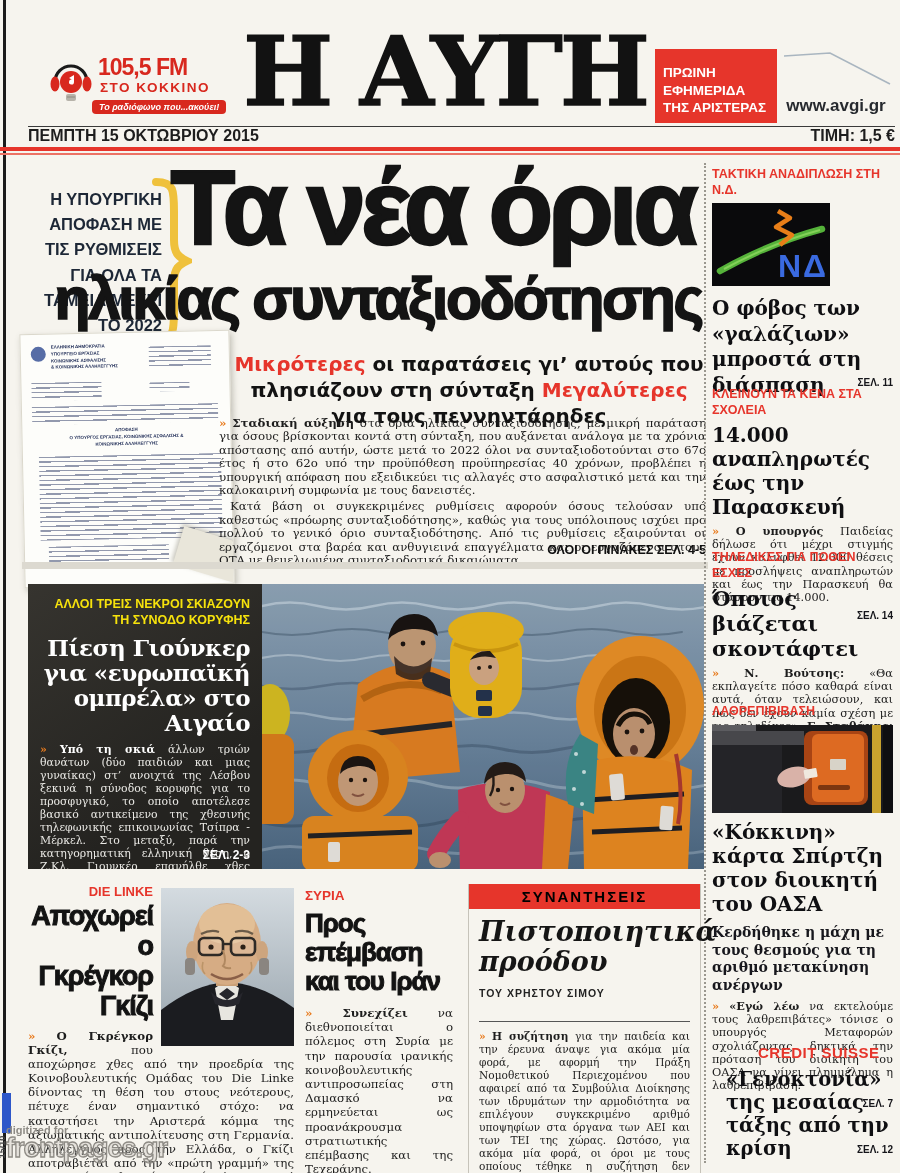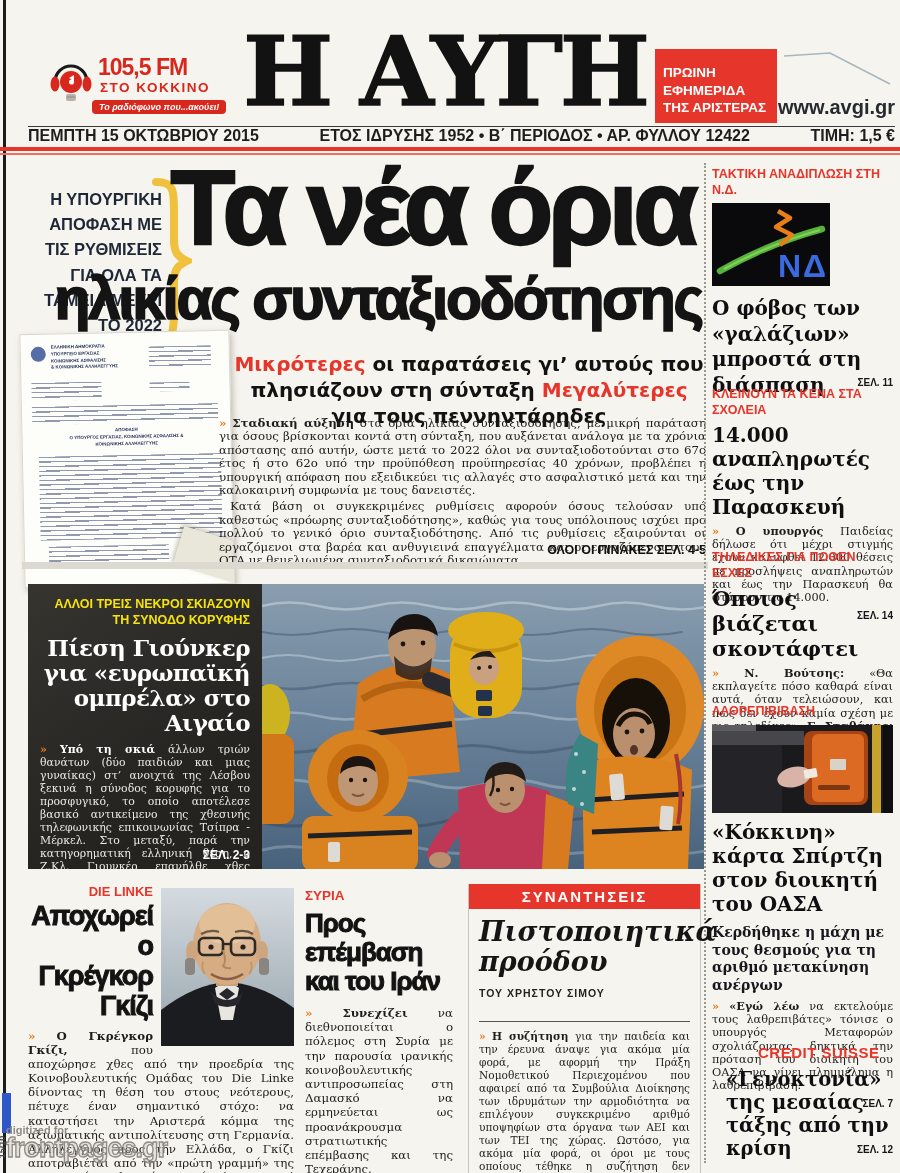--- a/index.html
+++ b/index.html
@@ -22,21 +22,21 @@
   #radio-freq{position:absolute;left:52px;top:4px;font-size:23px;font-weight:bold;color:#d8281e;letter-spacing:-1px;}
   #radio-name{position:absolute;left:54px;top:30px;font-size:13.5px;font-weight:bold;color:#d8281e;letter-spacing:1.5px;}
   #radio-tag{position:absolute;left:46px;top:50px;background:#d8281e;color:#fff;font-style:italic;
              font-size:9px;font-weight:bold;padding:2px 7px;border-radius:4px;white-space:nowrap;}
   #paper-title{left:235px;top:24px;width:420px;text-align:center;font-family:"DejaVu Serif",serif;
                font-weight:bold;font-size:95px;line-height:1;letter-spacing:-3px;color:#121212;
                -webkit-text-stroke:1.5px #121212;}
   #mast-box{left:655px;top:49px;width:122px;height:74px;background:#e6352b;color:#fff;
             display:flex;flex-direction:column;justify-content:flex-end;padding:6px 8px;box-sizing:border-box;
             font-weight:bold;font-size:13.5px;line-height:1.3;}
-  #site{left:778px;top:96px;width:116px;text-align:center;font-size:20px;font-weight:bold;color:#26292e;}
+  #site{left:778px;top:96px;width:116px;text-align:center;font-size:17px;font-weight:bold;color:#26292e;}
   #scan-line{left:778px;top:42px;}
   #dateline{left:28px;top:126px;width:867px;border-top:1.5px solid #3a3a3a;padding-top:0;
             display:flex;justify-content:space-between;font-size:16px;font-weight:bold;color:#1d1d1d;}
   #redrule{left:0;top:147px;width:900px;height:4px;background:#e6352b;}
   #redrule2{left:0;top:153px;width:900px;height:1.5px;background:#ec7264;}
   
   #lead-kicker{left:24px;top:187px;width:138px;text-align:right;font-size:16.5px;line-height:25.2px;
                font-weight:bold;color:#1d2736;}
   #brace{left:150px;top:178px;}
   #hl1{left:158px;top:154px;width:548px;text-align:center;font-size:106px;line-height:1;font-weight:bold;
@@ -84,21 +84,21 @@
   #linke h3{margin:2px 0 0 0;text-align:right;font-size:27px;line-height:30px;letter-spacing:-1px;
             color:#131313;-webkit-text-stroke:1px #131313;}
   #linke .body{font-family:"DejaVu Serif",serif;font-size:11.8px;line-height:14.1px;margin-top:8px;color:#1d1d1d;}
   #syria{left:305px;top:888px;width:148px;}
   #syria .k{font-size:13.5px;}
   #syria h3{margin:6px 0 0 0;font-size:26px;line-height:29px;letter-spacing:-1px;color:#131313;
             -webkit-text-stroke:1px #131313;}
   #syria .body{font-family:"DejaVu Serif",serif;font-size:11.8px;line-height:14.2px;margin-top:10px;color:#1d1d1d;}
   #column{left:468px;top:884px;width:233px;box-sizing:border-box;border-left:1px solid #c6c3ba;
           border-right:1px solid #c6c3ba;padding:0 10px;}
-  #col-banner{margin:0 -10px;height:25px;background:#e6352b;color:#ffffff;display:flex;align-items:center;
+  #col-banner{margin:0 -10px;height:25px;background:#e6352b;color:#000000;display:flex;align-items:center;
               justify-content:center;font-weight:bold;font-size:15px;letter-spacing:2px;}
   #col-head{margin-top:8px;font-family:"DejaVu Serif",serif;font-style:italic;font-weight:bold;
             font-size:27px;line-height:30px;color:#151515;}
   #col-byline{margin-top:10px;font-size:10.5px;font-weight:bold;letter-spacing:1px;color:#222;
               border-bottom:1px solid #555;padding-bottom:22px;}
   #col-body{margin-top:8px;font-family:"DejaVu Serif",serif;font-size:10.6px;line-height:13px;color:#1d1d1d;}
   
   #wm{left:6px;top:1124px;color:#8e8b85;}
   #wm .l1{font-size:11px;font-weight:bold;}
   #wm .l2{font-size:27px;font-weight:bold;letter-spacing:-1px;line-height:.9;
@@ -136,21 +136,20 @@
     <span>ΤΗΣ ΑΡΙΣΤΕΡΑΣ</span>
   </div>
 
   <svg class="abs" id="scan-line" width="118" height="50" viewBox="0 0 118 50">
     <polyline points="6,14 52,11 112,42" fill="none" stroke="#8fa0b0" stroke-width="1.6" opacity=".75"></polyline>
   </svg>
   <div class="abs" id="site">www.avgi.gr</div>
 
   <div class="abs" id="dateline">
     <span>ΠΕΜΠΤΗ 15 ΟΚΤΩΒΡΙΟΥ 2015</span>
-    <span>ΕΤΟΣ ΙΔΡΥΣΗΣ 1952 • Β΄ ΠΕΡΙΟΔΟΣ • ΑΡ. ΦΥΛΛΟΥ 12422</span>
     <span>ΤΙΜΗ: 1,5 €</span>
   </div>
   <div class="abs" id="redrule"></div>
   <div class="abs" id="redrule2"></div>
 
   <div class="abs" id="lead-kicker">Η ΥΠΟΥΡΓΙΚΗ ΑΠΟΦΑΣΗ ΜΕ ΤΙΣ ΡΥΘΜΙΣΕΙΣ ΓΙΑ ΟΛΑ ΤΑ ΤΑΜΕΙΑ ΜΕΧΡΙ ΤΟ 2022</div>
   <svg class="abs" id="brace" width="42" height="166" viewBox="0 0 42 166">
     <path d="M6,4 C24,4 24,12 24,34 L24,62 C24,76 29,79 37,83 C29,87 24,90 24,104 L24,132 C24,154 24,162 6,162" fill="none" stroke="#efc13c" stroke-width="8" stroke-linecap="round"></path>
   </svg>
   <div class="abs" id="hl1">Τα νέα όρια</div>

